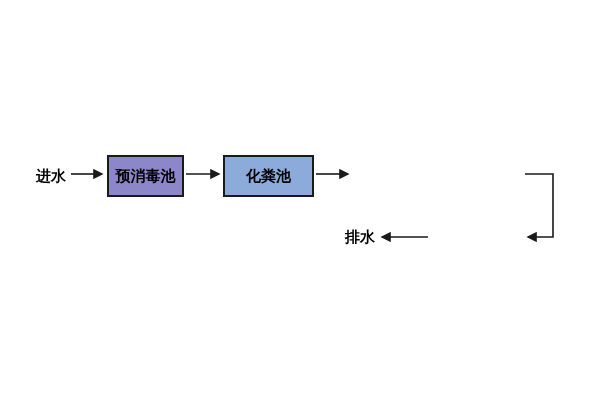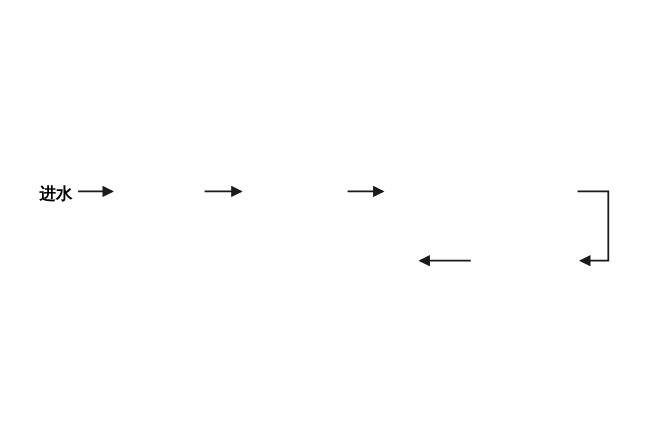--- a/index.html
+++ b/index.html
@@ -72,18 +72,21 @@
     </defs>
     <line class="wire" x1="71" y1="174" x2="102" y2="174" marker-end="url(#arrowhead)"></line>
     <line class="wire" x1="186" y1="174" x2="219" y2="174" marker-end="url(#arrowhead)"></line>
     <line class="wire" x1="316" y1="174" x2="348" y2="174" marker-end="url(#arrowhead)"></line>
     <path class="wire" d="M 525 174 H 553 V 237 H 528" marker-end="url(#arrowhead)"></path>
     <line class="wire" x1="428" y1="237" x2="382" y2="237" marker-end="url(#arrowhead)"></line>
   </svg>
 
   <div class="flow-label label-inlet">进水</div>
 
+  <div class="node node-pre" style="background-color: rgb(140, 135, 201);">预消毒池</div>
+
+  <div class="node node-septic" style="background-color: rgb(140, 171, 219);">化粪池</div>
 
 
 
-
+  <div class="flow-label label-outlet">排水</div>
 
 </div>
 
 </body></html>

